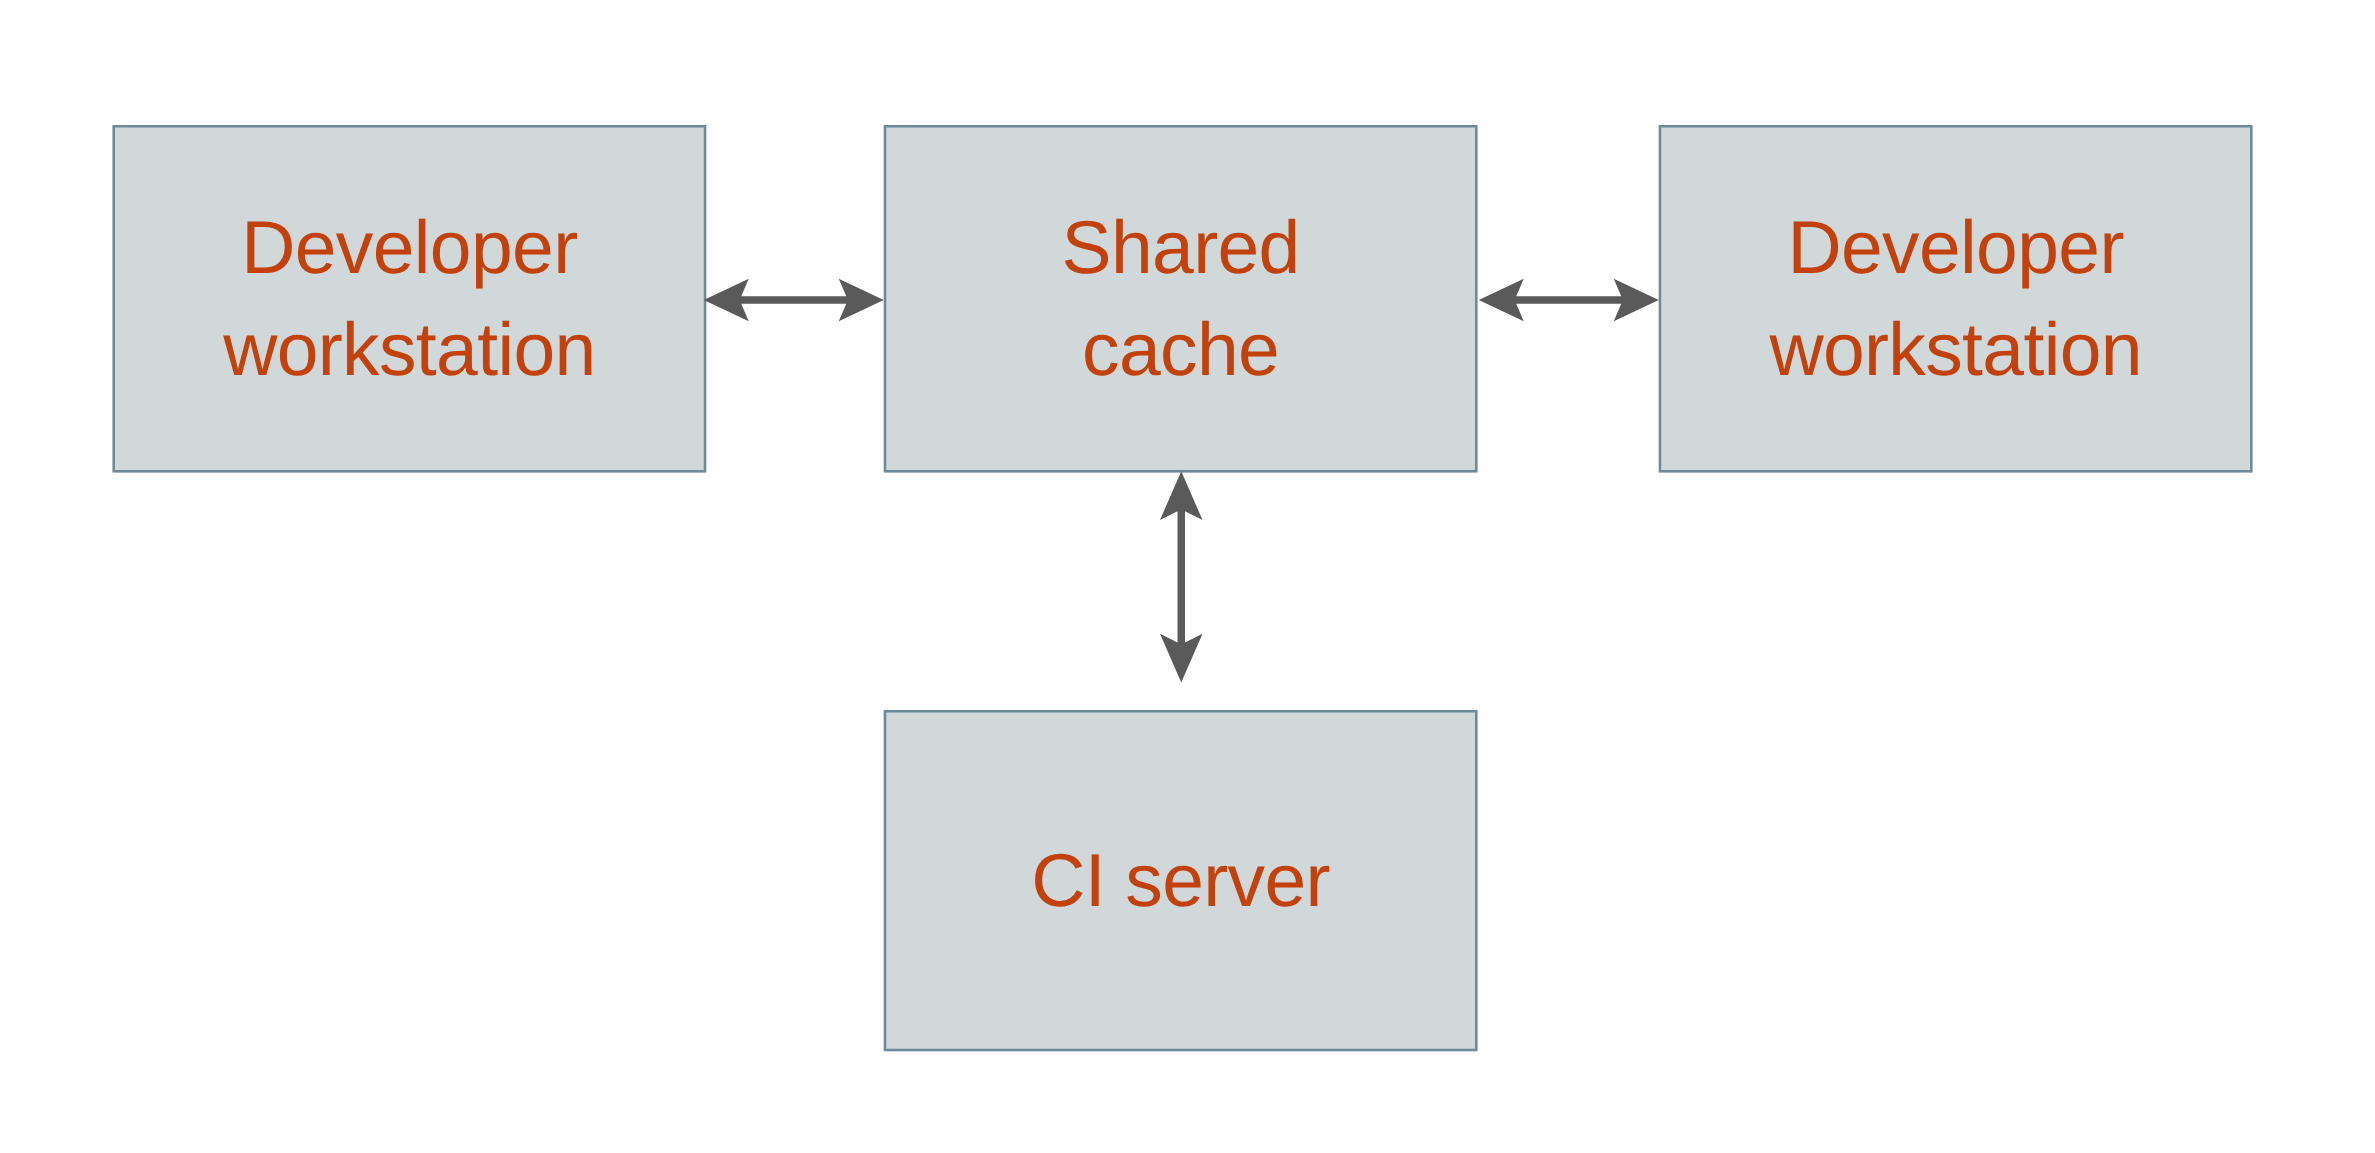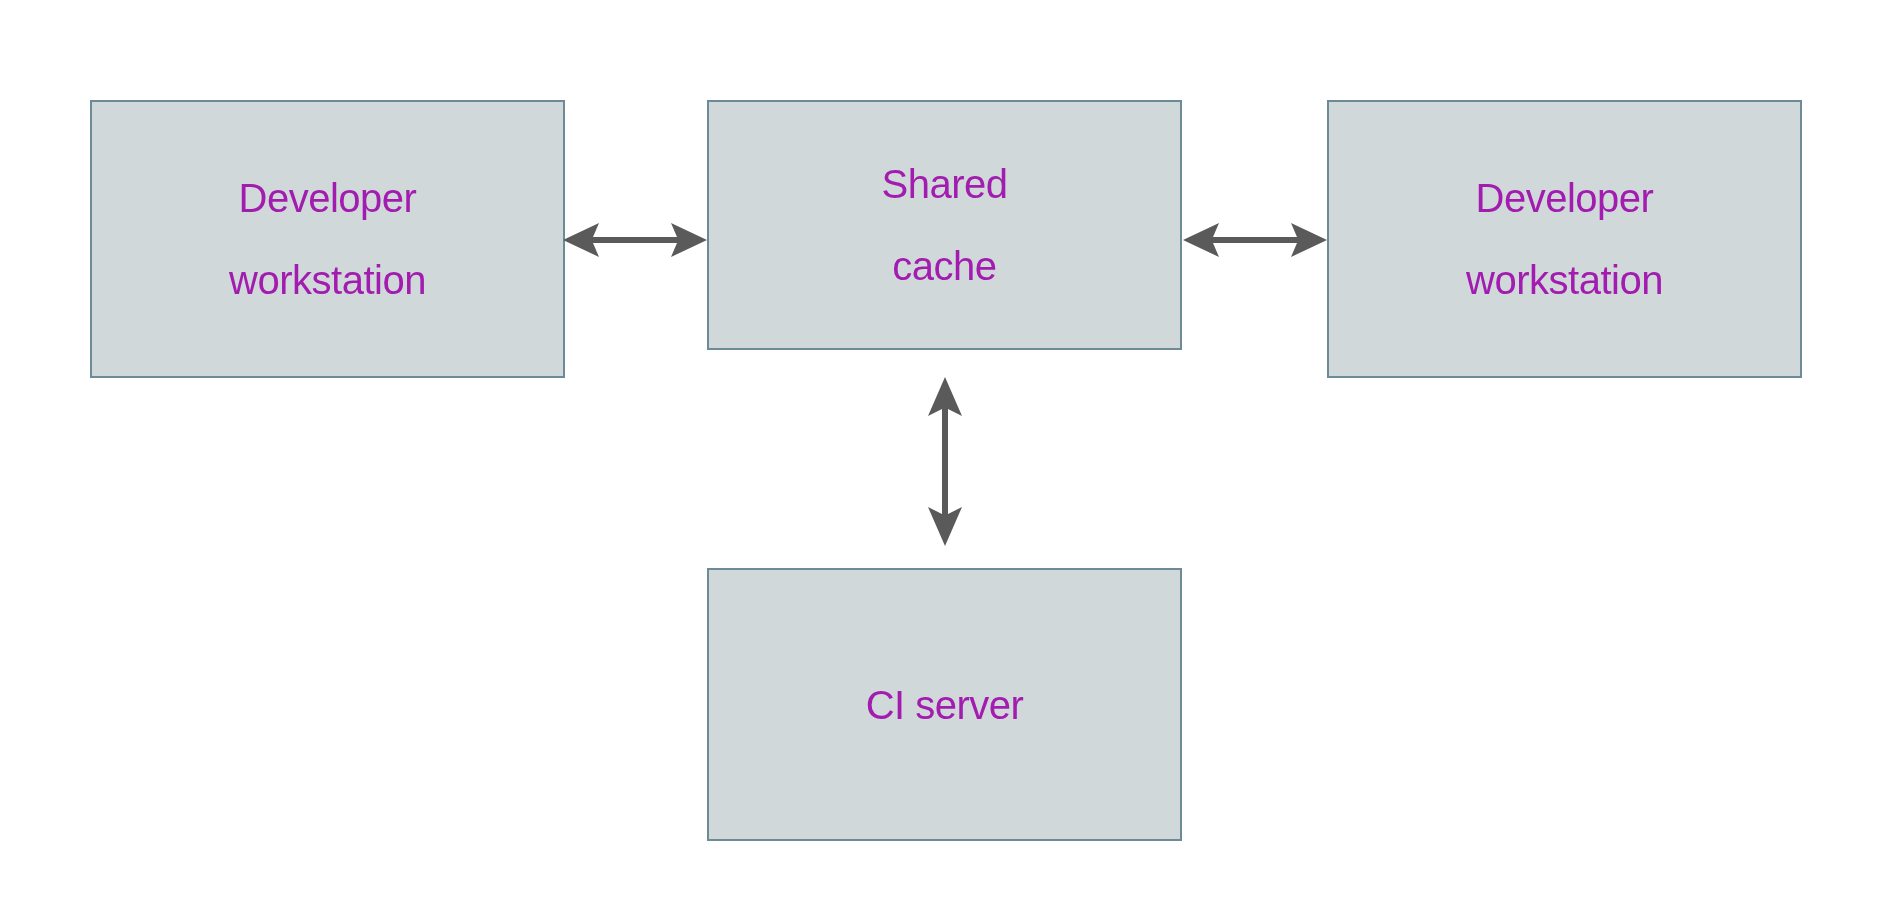--- a/index.html
+++ b/index.html
@@ -22,31 +22,31 @@
     box-sizing: border-box;
     background: #d0d8da;
     border: 2px solid #6d8a99;
     display: flex;
     align-items: center;
     justify-content: center;
     text-align: center;
   }
   .node-label {
     font-family: "Liberation Sans", sans-serif;
-    font-size: 40px;
+    font-size: 60px;
     line-height: 82px;
-    color: #a21caf;
+    color: #c2410c;
     font-weight: 400;
     letter-spacing: -0.5px;
     white-space: pre-line;
     padding: 0 6px;
   }
   
   #node-dev-left   { left: 90px;   top: 100px; width: 475px; height: 278px; }
-  #node-shared     { left: 707px;  top: 100px; width: 475px; height: 250px; }
+  #node-shared     { left: 707px;  top: 100px; width: 475px; height: 278px; }
   #node-dev-right  { left: 1327px; top: 100px; width: 475px; height: 278px; }
   #node-ci         { left: 707px;  top: 568px; width: 475px; height: 273px; }
 
   .connector {
     position: absolute;
     overflow: visible;
   }
   #conn-left-shared   { left: 560px;  top: 208px; width: 150px; height: 64px; }
   #conn-shared-right  { left: 1180px; top: 208px; width: 150px; height: 64px; }
   #conn-shared-ci     { left: 913px;  top: 374px; width: 64px;  height: 175px; }

